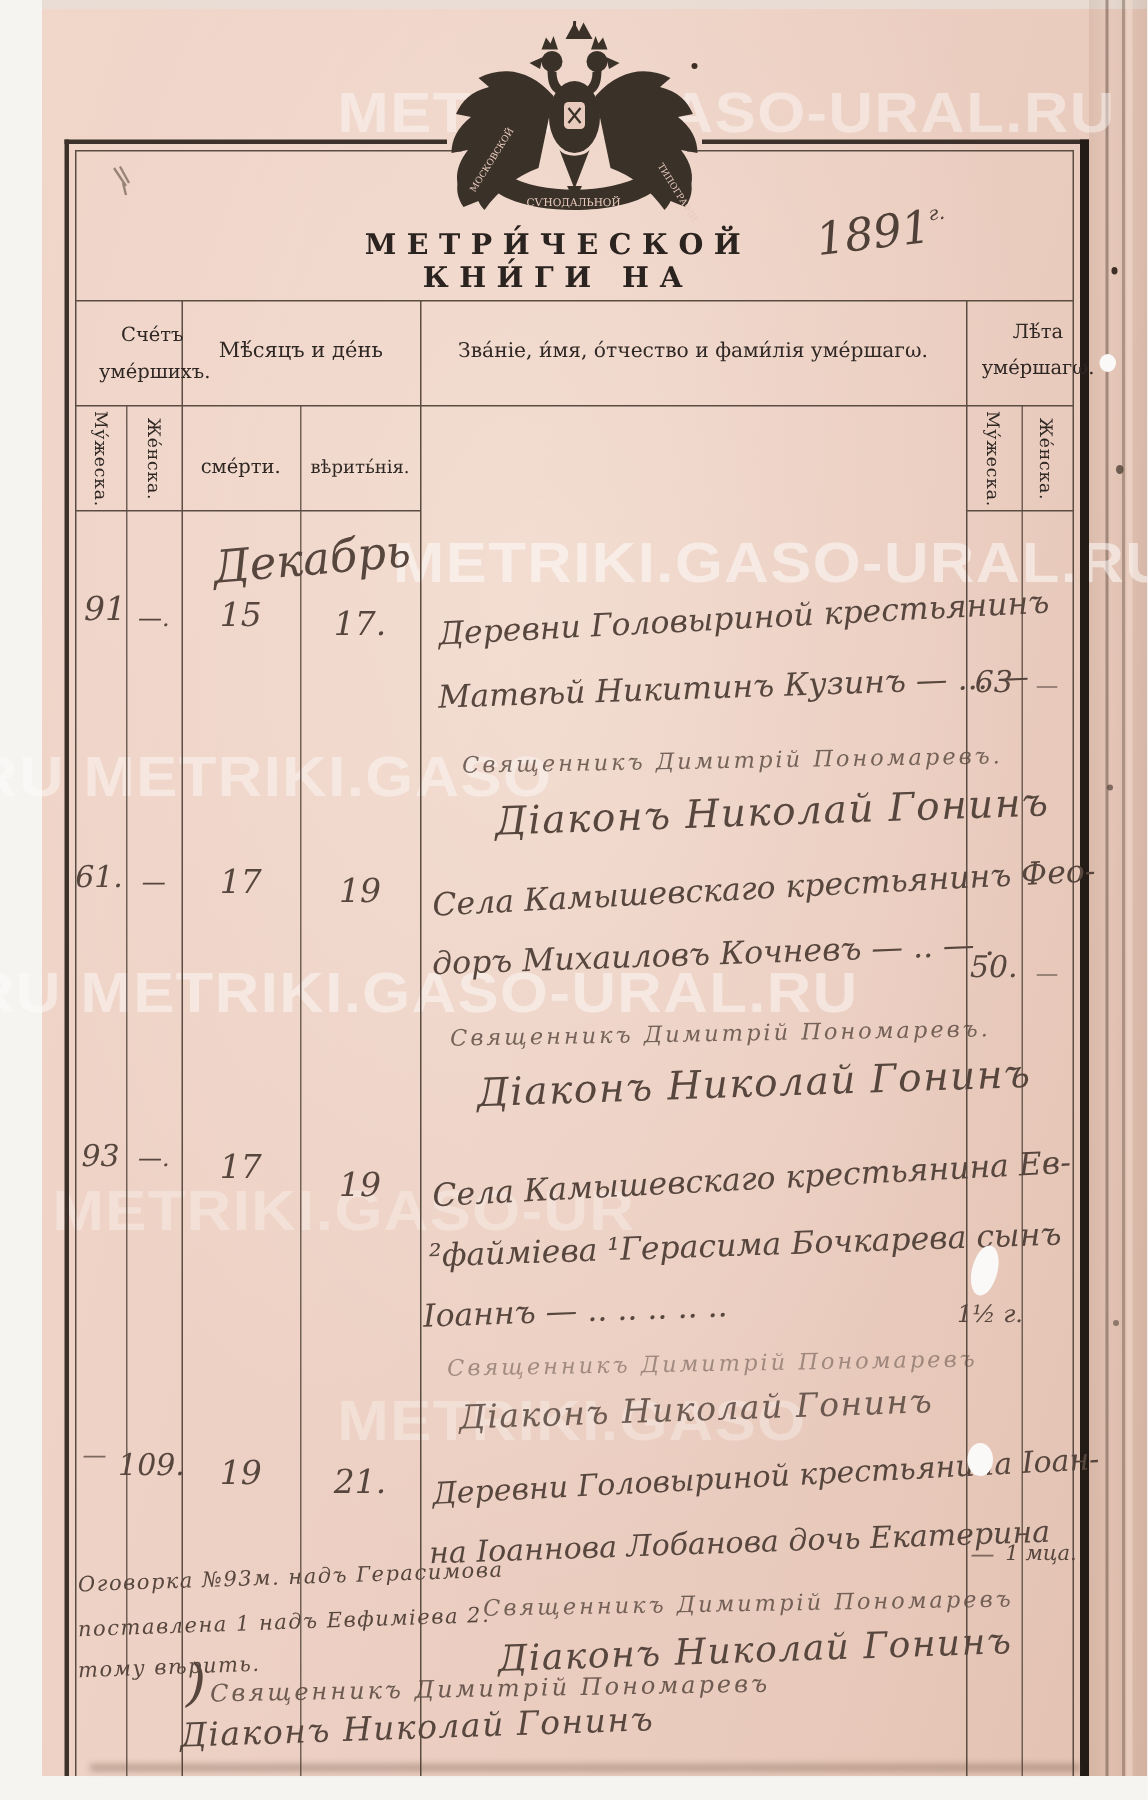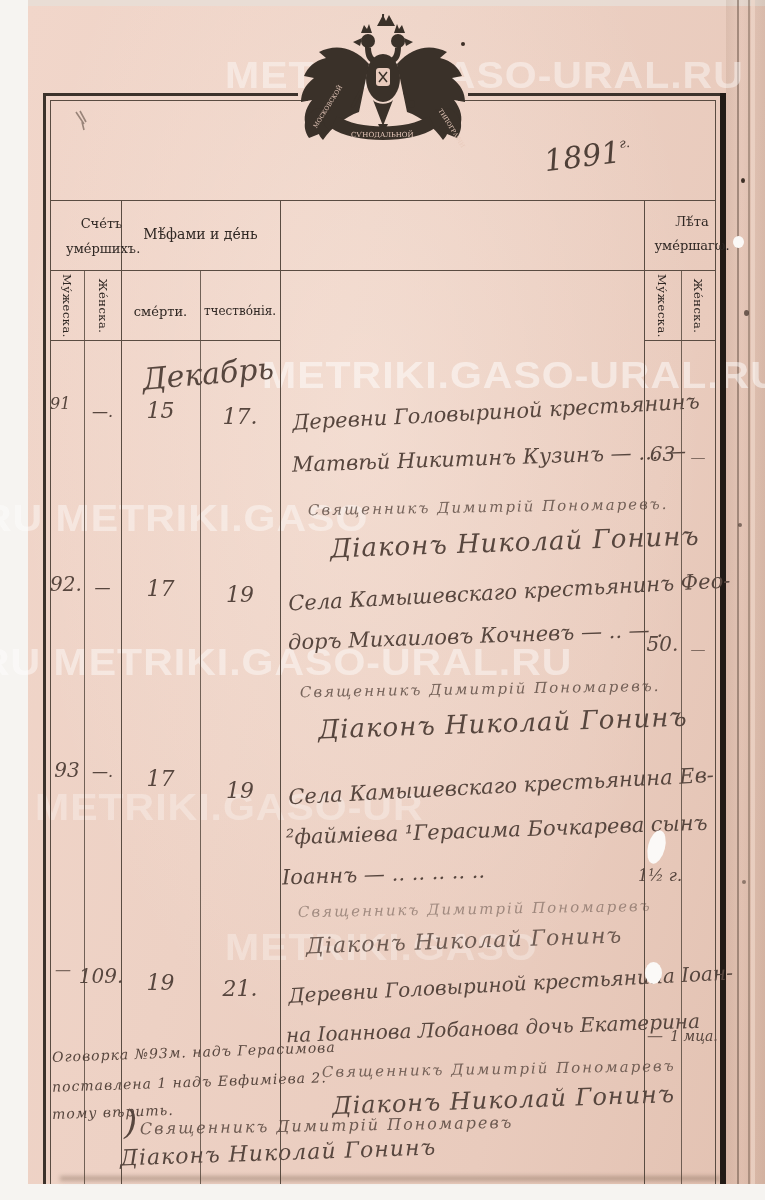--- a/index.html
+++ b/index.html
@@ -99,67 +99,69 @@
 
       <path d="M22,96 C10,102 6,114 14,126 L34,118 C26,112 28,103 36,98 z"></path>
       <path d="M36,116 C58,132 118,132 140,116 L134,104 C112,118 64,118 42,104 z"></path>
       <path d="M154,96 C166,102 170,114 162,126 L142,118 C150,112 148,103 140,98 z"></path>
     </g>
     <text x="18" y="114" font-size="6" fill="#e9cbbd" transform="rotate(-58 22 112)">МОСКОВСКОЙ</text>
     <text x="56" y="125" font-size="7" fill="#e9cbbd">СѴНОДАЛЬНОЙ</text>
     <text x="138" y="100" font-size="6" fill="#e9cbbd" transform="rotate(58 142 104)">ТИПОГРАФІИ</text>
   </svg>
 
+  <div id="title">МЕТРИ́ЧЕСКОЙ КНИ́ГИ НА</div>
   <div class="hw" id="year" style="left:544px;top:138px">
     <span>1891</span><span id="yearsfx">г.</span>
   </div>
 
   <div class="hl thin" style="left:50px;top:200px;width:666px;height:1px"></div>
   <div class="hl thin" style="left:50px;top:270px;width:666px;height:1px"></div>
   <div class="hl thin" style="left:50px;top:340px;width:230px;height:1px"></div>
   <div class="hl thin" style="left:644px;top:340px;width:72px;height:1px"></div>
   <div class="vl thin" style="left:84px;top:270px;width:1px;height:914px;opacity:.85"></div>
   <div class="vl thin" style="left:121px;top:200px;width:1px;height:984px"></div>
   <div class="vl thin" style="left:200px;top:270px;width:1px;height:914px;opacity:.85"></div>
   <div class="vl thin" style="left:280px;top:200px;width:1px;height:984px"></div>
   <div class="vl thin" style="left:644px;top:200px;width:1px;height:984px"></div>
   <div class="vl thin" style="left:681px;top:270px;width:1px;height:914px;opacity:.85"></div>
 
   <div class="ph" style="left:66px;top:212px;width:71px;font-size:13px;line-height:1.9">Сче́тъ уме́ршихъ.</div>
-  <div class="ph" style="left:121px;top:226px;width:159px;font-size:14px">Мѣ́фами и де́нь</div>
+  <div class="ph" style="left:121px;top:226px;width:159px;font-size:14px">Мѣ́сяцъ и де́нь</div>
+  <div class="ph" style="left:280px;top:226px;width:364px;font-size:13.5px">Зва́ніе, и́мя, о́тчество и фами́лія уме́ршагω.</div>
   <div class="ph" style="left:644px;top:210px;width:96px;font-size:13px;line-height:1.85">Лѣ́та уме́ршагω.</div>
   <div class="ph" style="left:121px;top:304px;width:79px;font-size:13px">сме́рти.</div>
-  <div class="ph" style="left:200px;top:304px;width:80px;font-size:12px">тчество́нія.</div>
+  <div class="ph" style="left:200px;top:304px;width:80px;font-size:12px">вѣрить́нія.</div>
   <div class="rot" style="left:50px;top:272px;width:34px;height:68px">
       <span>Му́жеска.</span>
     </div>
   <div class="rot" style="left:84px;top:272px;width:37px;height:68px">
       <span>Же́нска.</span>
     </div>
   <div class="rot" style="left:644px;top:272px;width:37px;height:68px">
       <span>Му́жеска.</span>
     </div>
   <div class="rot" style="left:681px;top:272px;width:34px;height:68px">
       <span>Же́нска.</span>
     </div>
 
   <div class="hw" style="left:142px;top:356px;font-size:30px;transform:rotate(-5deg)">Декабрь</div>
 
-  <div class="hw" style="left:50px;top:394px;width:34px;text-align:left;font-size:16px">91</div>
+  <div class="hw" style="left:50px;top:394px;width:34px;text-align:right;font-size:22px">91</div>
   <div class="hw" style="left:84px;top:402px;width:37px;text-align:center;font-size:16px">—.</div>
   <div class="hw" style="left:121px;top:398px;width:79px;text-align:center;font-size:22px">15</div>
   <div class="hw" style="left:200px;top:404px;width:80px;text-align:center;font-size:22px">17.</div>
   <div class="hw" style="left:292px;top:400px;font-size:21px;transform:rotate(-3deg)">Деревни Головыриной крестьянинъ</div>
   <div class="hw" style="left:292px;top:446px;font-size:21px;transform:rotate(-2deg)">Матвѣй Никитинъ Кузинъ — ... —</div>
   <div class="hw" style="left:644px;top:442px;width:37px;text-align:center;font-size:20px">63</div>
   <div class="hw" style="left:681px;top:448px;width:34px;text-align:center;font-size:15px;opacity:.7">—</div>
   <div class="hw" style="left:308px;top:498px;font-size:15px;letter-spacing:2px;opacity:.8;transform:rotate(-1deg)">Священникъ Димитрій Пономаревъ.</div>
   <div class="hw" style="left:330px;top:527px;font-size:26px;letter-spacing:1px;transform:rotate(-2deg)">Діаконъ Николай Гонинъ</div>
 
-  <div class="hw" style="left:48px;top:572px;width:36px;text-align:center;font-size:20px">92.</div>
+  <div class="hw" style="left:48px;top:572px;width:36px;text-align:center;font-size:20px">61.</div>
   <div class="hw" style="left:84px;top:578px;width:37px;text-align:center;font-size:16px">—</div>
   <div class="hw" style="left:121px;top:576px;width:79px;text-align:center;font-size:22px">17</div>
   <div class="hw" style="left:200px;top:582px;width:80px;text-align:center;font-size:22px">19</div>
   <div class="hw" style="left:288px;top:580px;font-size:21px;transform:rotate(-3deg)">Села Камышевскаго крестьянинъ Фео-</div>
   <div class="hw" style="left:288px;top:624px;font-size:21px;transform:rotate(-2deg)">доръ Михаиловъ Кочневъ — .. — .</div>
   <div class="hw" style="left:644px;top:632px;width:37px;text-align:center;font-size:20px">50.</div>
   <div class="hw" style="left:681px;top:640px;width:34px;text-align:center;font-size:15px;opacity:.7">—</div>
   <div class="hw" style="left:300px;top:680px;font-size:15px;letter-spacing:2px;opacity:.8;transform:rotate(-1deg)">Священникъ Димитрій Пономаревъ.</div>
   <div class="hw" style="left:318px;top:708px;font-size:26px;letter-spacing:1px;transform:rotate(-2deg)">Діаконъ Николай Гонинъ</div>
 

